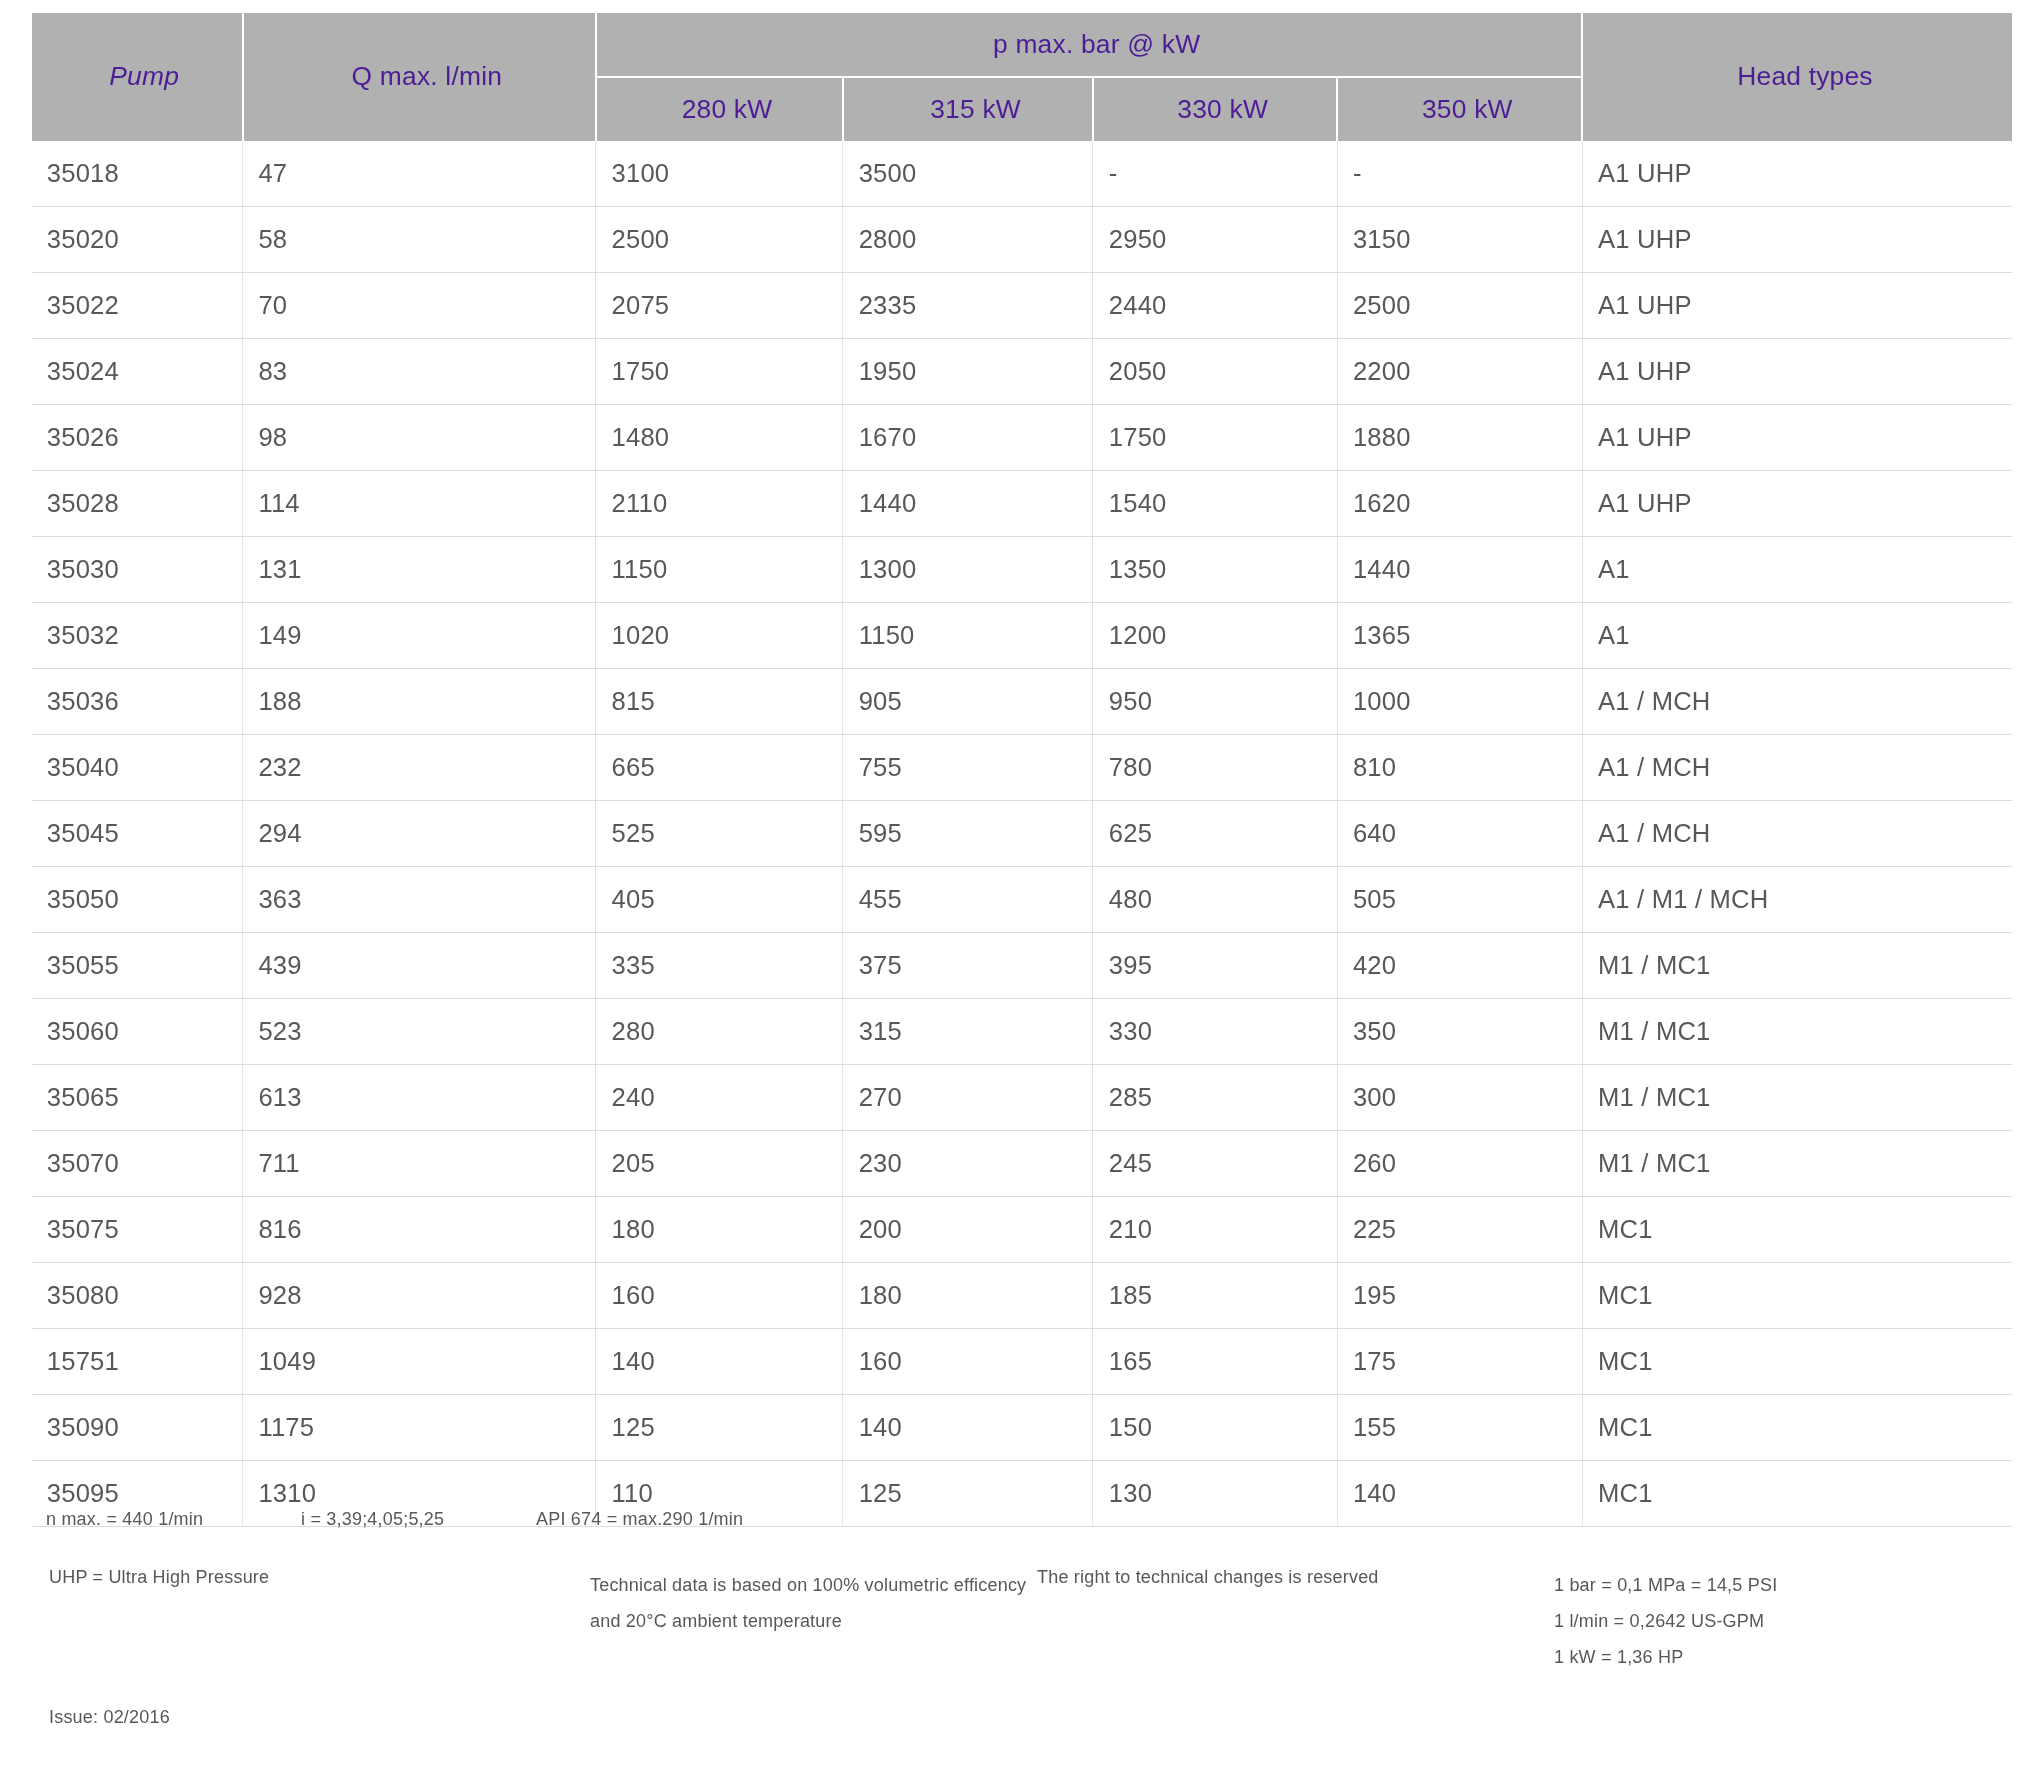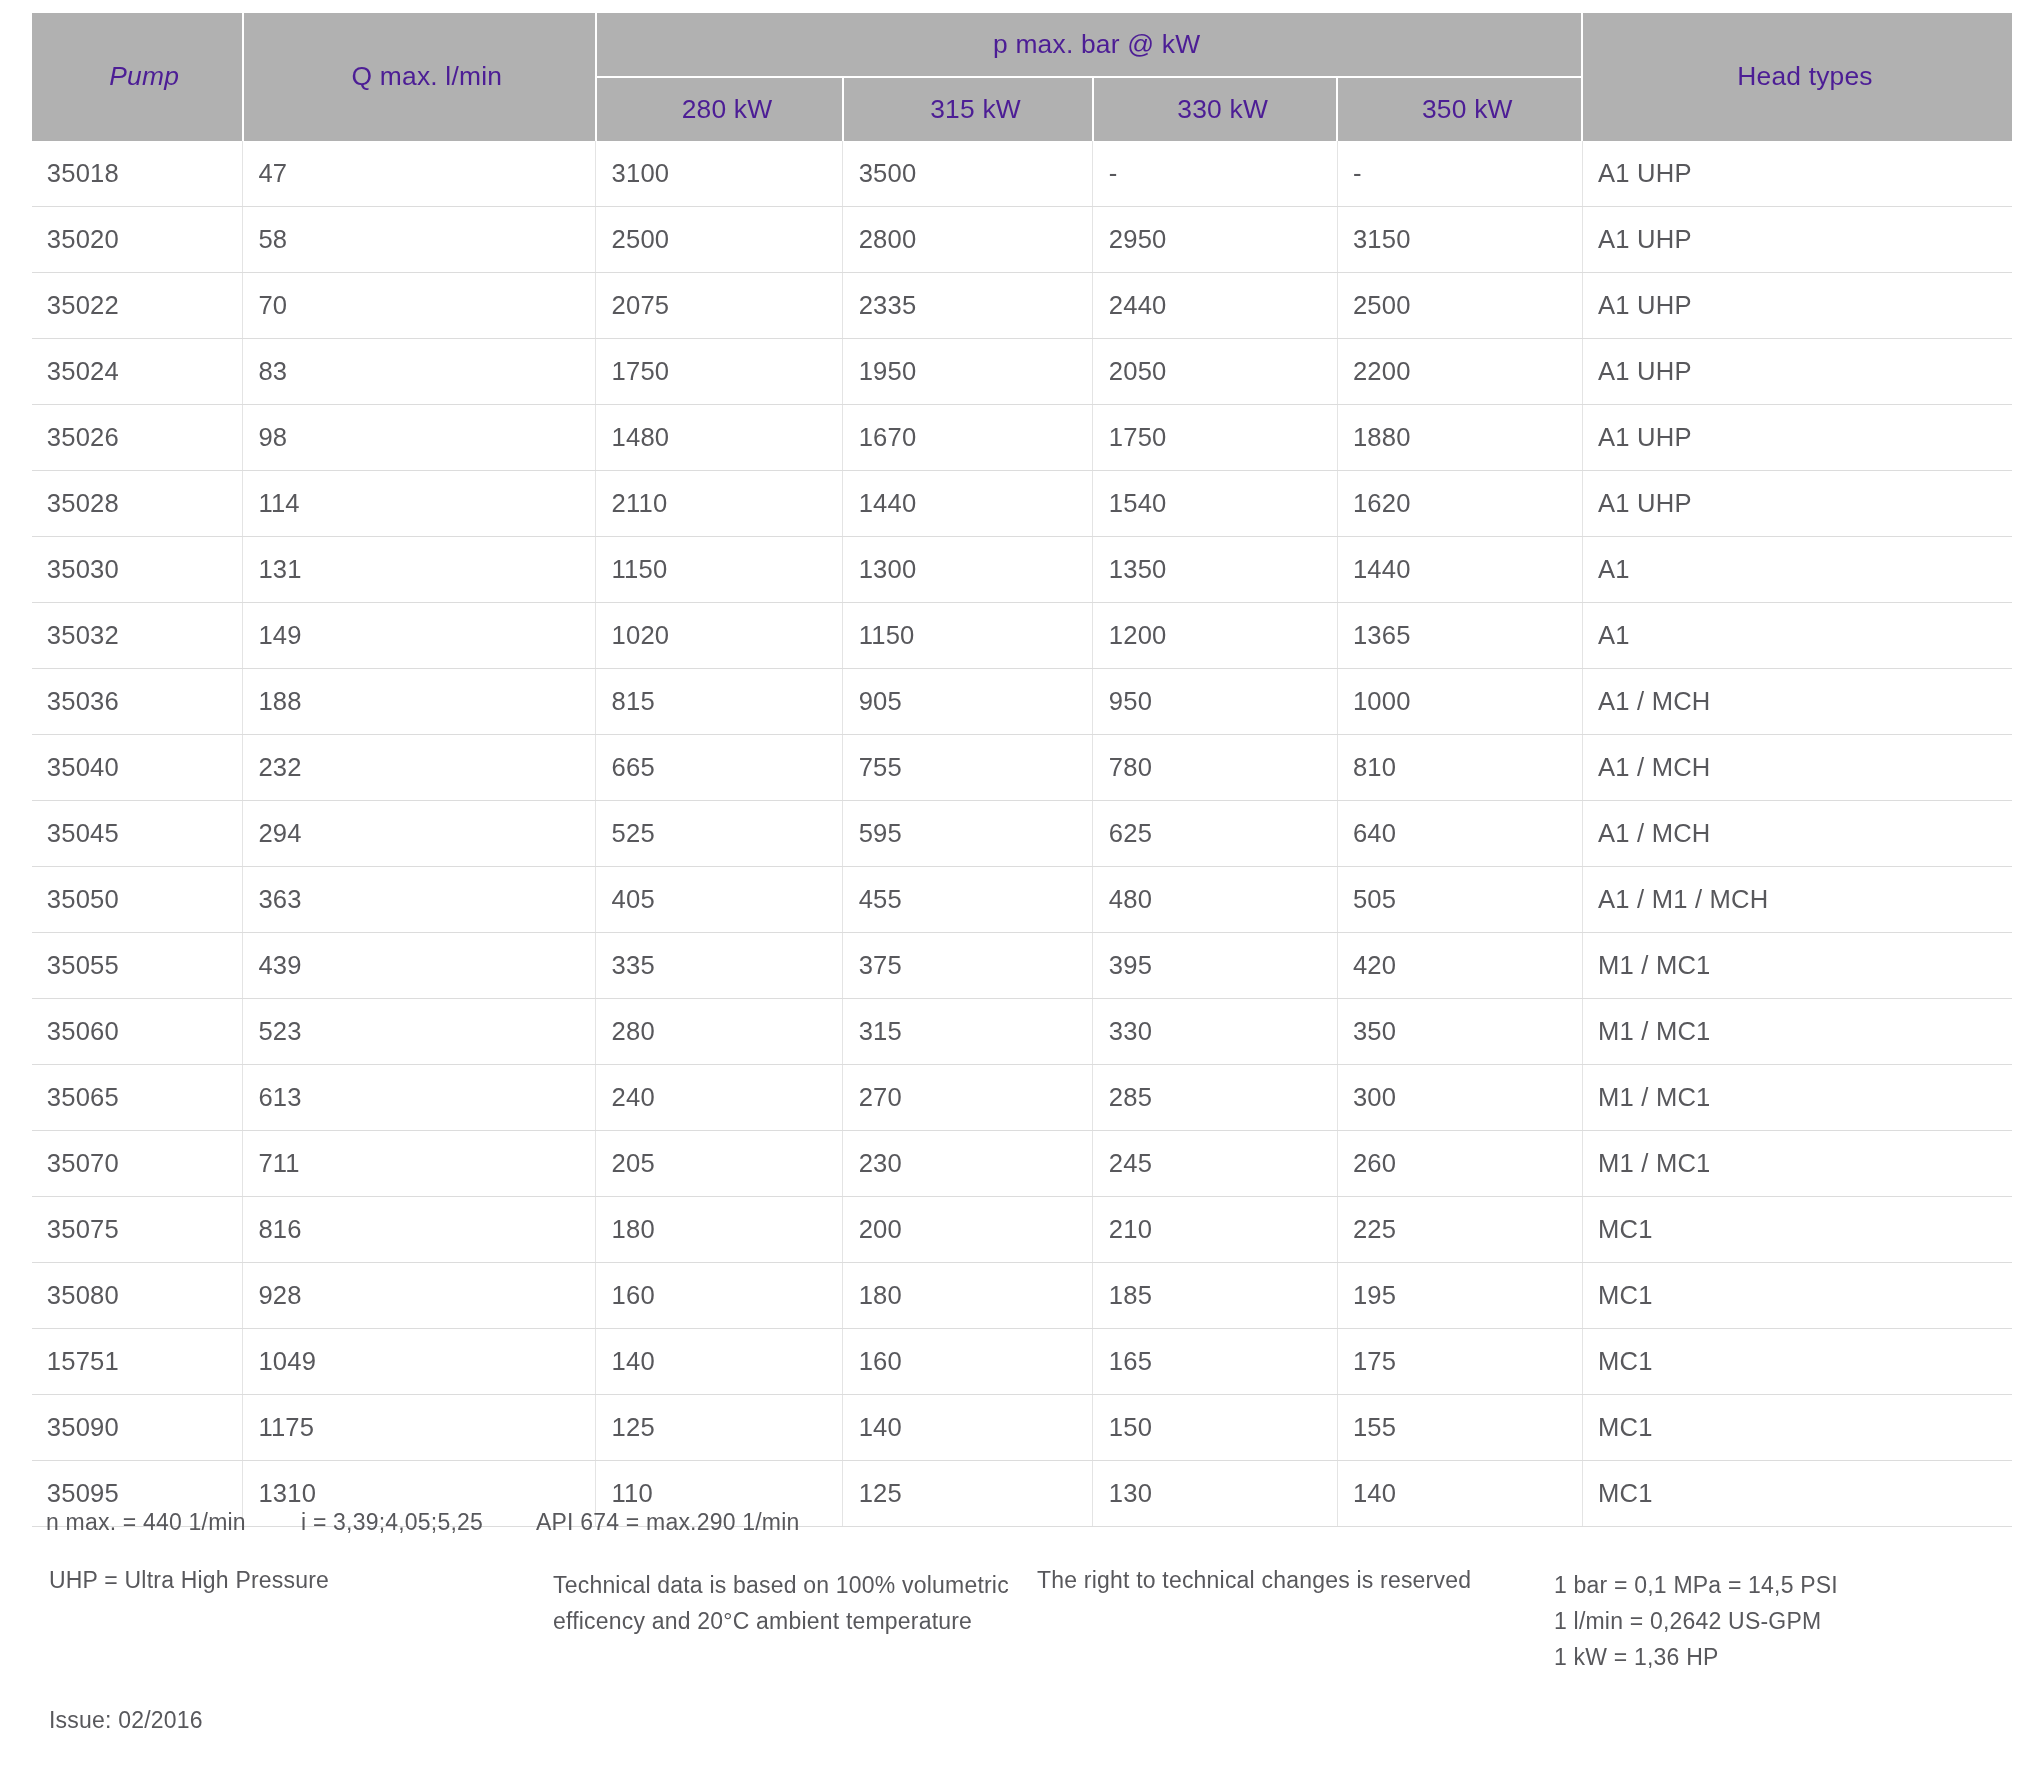--- a/index.html
+++ b/index.html
@@ -58,28 +58,29 @@
     border-bottom: 1.7px solid #dcdcdc;
     border-left: 0.9px solid #e4e4e4;
     background: #ffffff;
     color: #58585c;
   }
   tbody td:first-child { border-left: none; }
 
   
   .fnote {
     position: absolute;
-    font-size: 23px;
+    font-size: 18px;
     color: #58585c;
     letter-spacing: 0.2px;
     white-space: nowrap;
   }
   .fnote.wrap {
     white-space: normal;
     line-height: 36px;
+    margin-left: 37px;
   }
   .conv-line { line-height: 36px; }
 </style>
 </head>
 <body>
 
 <div class="page">
 
   <table class="spec">
     <colgroup>

